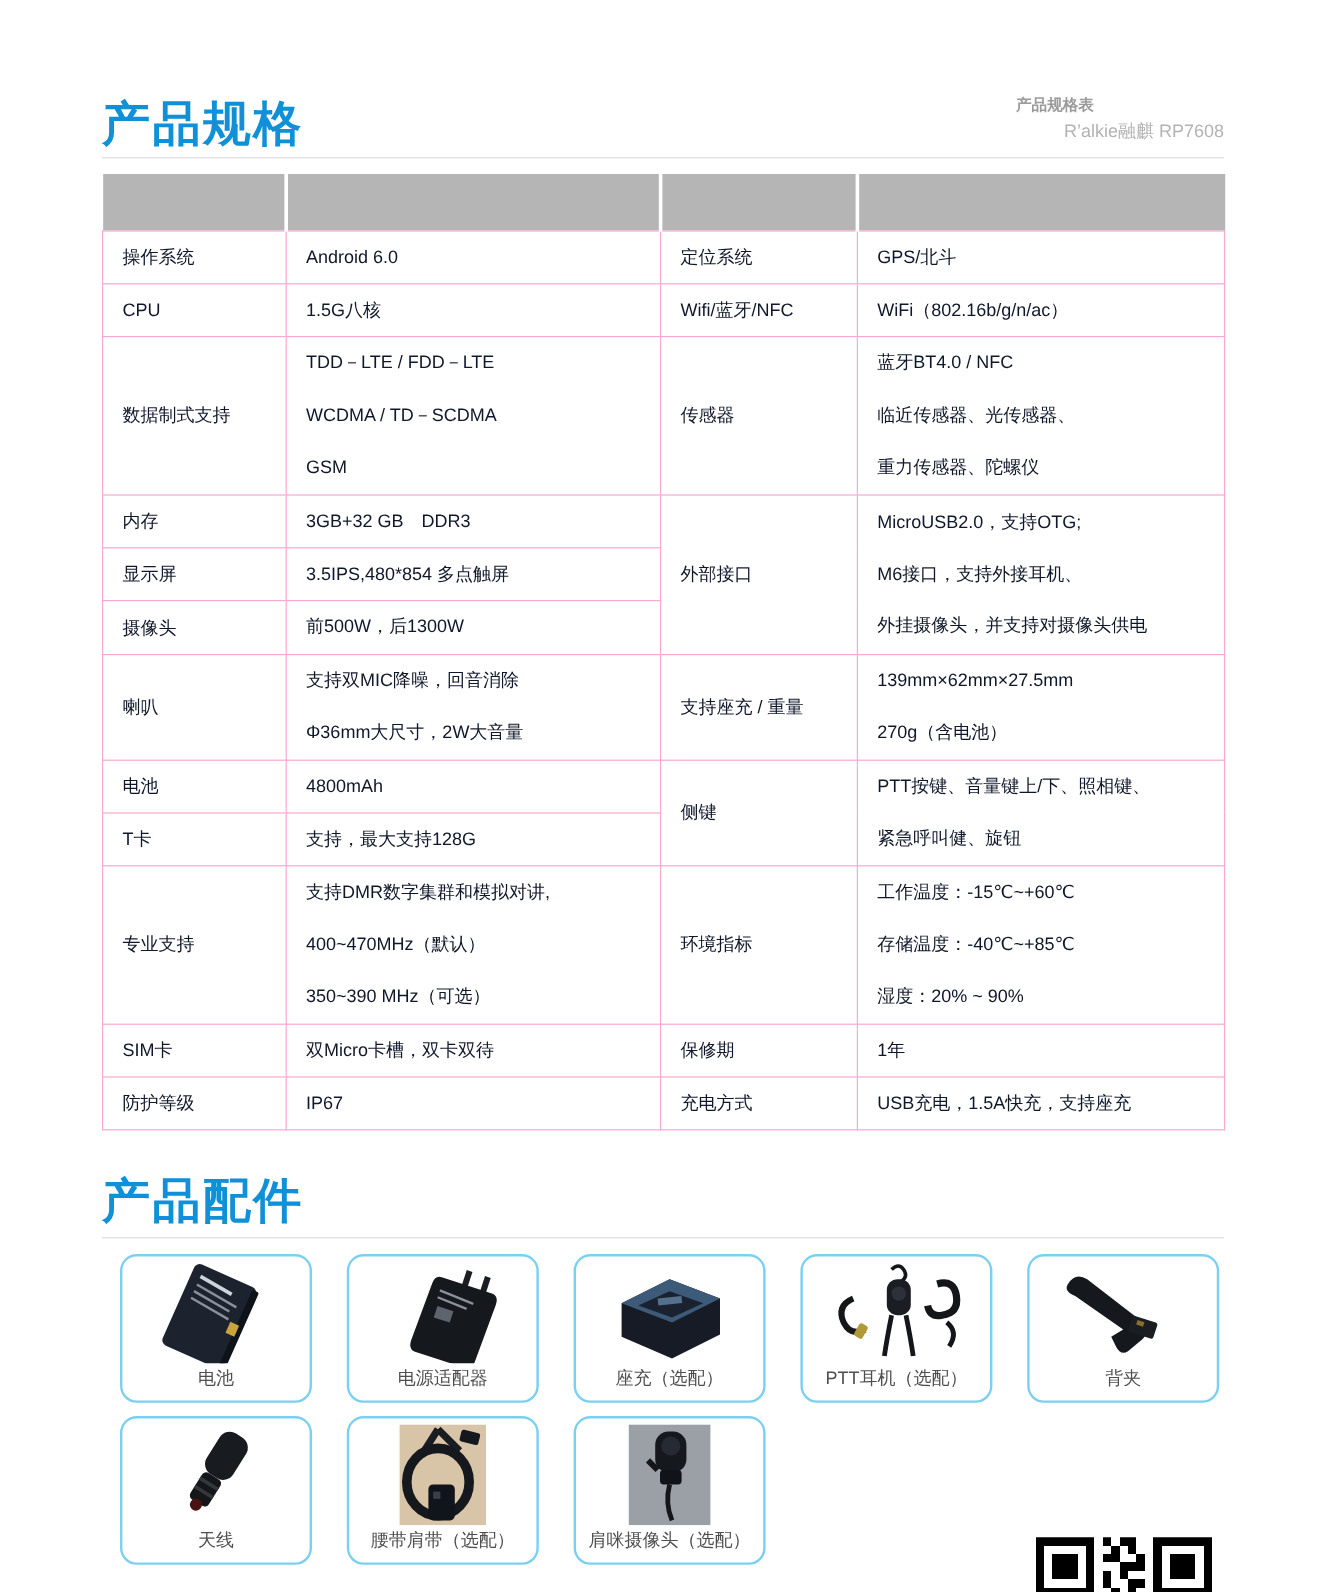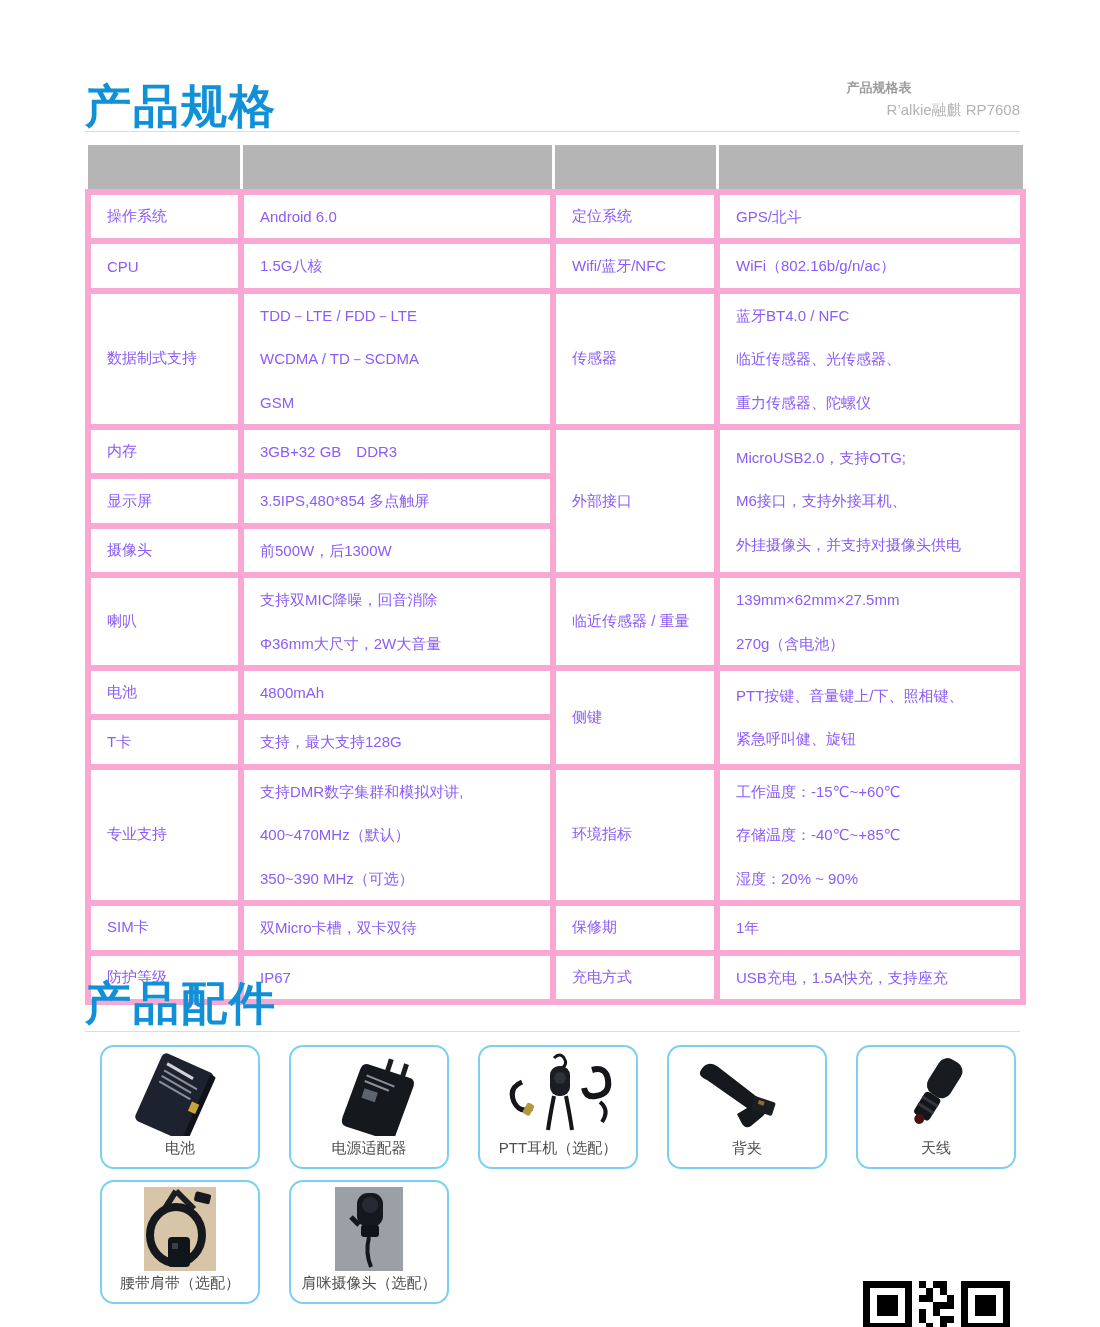--- a/index.html
+++ b/index.html
@@ -3,40 +3,40 @@
 <meta charset="utf-8">
 <style>
   * { margin:0; padding:0; box-sizing:border-box; }
   html,body { background:#fff; }
   .page {
     position:relative; width:1100px; height:1327px; background:#ffffff;
     overflow:hidden; font-family:"Liberation Sans","DejaVu Sans",sans-serif;
     color:#4c4c4c;
   }
   .sec-title {
-    position:absolute; left:85px; font-size:46px; font-weight:bold;
+    position:absolute; left:85px; font-size:40px; font-weight:bold;
     color:var(--accent,#1090d7); letter-spacing:2px;
   }
   .head-right { position:absolute; right:80px; top:78px; text-align:left; }
   .doc-type { font-size:13px; font-weight:bold; color:#9b9b9b; line-height:20px; }
   .model    { font-size:15px; color:#b3b3b3; line-height:24px;padding-left:40px; }
   .rule { position:absolute; left:85px; width:935px; height:1px; background:#dcdcdc; }
 
   table.spec {
     position:absolute; left:85px; top:145px; width:935px;
     border-collapse:collapse; table-layout:fixed;
   }
   table.spec th {
     background:var(--header_band,#b5b5b5); height:47px; padding:0;
     border-right:3px solid #ffffff;
   }
   table.spec th:last-child { border-right:none; }
   table.spec td {
-    border:6px solid #f9a8d4; vertical-align:middle;
-    font-size:15px; color:#8b5cf6; padding:0 0 0 16px;
+    border:1px solid #f9a8d4; vertical-align:middle;
+    font-size:15px; color:#0f172a; padding:0 0 0 16px;
   }
   td.lbl { padding-left:16px; }
   td.val { padding-left:18px; }
   .ln { line-height:43.4px; white-space:pre-wrap; }
 
   .acc-grid {
     position:absolute; left:100px; top:1045px; width:930px;
     display:grid; grid-template-columns:repeat(5,160px);
     column-gap:29px; row-gap:11px;
   }
@@ -138,21 +138,21 @@
         <td class="val">
             <div class="ln">前500W，后1300W</div>
           </td>
       </tr>
       <tr style="height:87px">
         <td class="lbl">喇叭</td>
         <td class="val">
             <div class="ln">支持双MIC降噪，回音消除</div>
             <div class="ln">Φ36mm大尺寸，2W大音量</div>
           </td>
-        <td class="lbl">临近传感器 / 重量</td>
+        <td class="lbl">支持座充 / 重量</td>
         <td class="val">
             <div class="ln">139mm×62mm×27.5mm</div>
             <div class="ln">270g（含电池）</div>
           </td>
       </tr>
       <tr style="height:44px">
         <td class="lbl">电池</td>
         <td class="val">
             <div class="ln">4800mAh</div>
           </td>
@@ -237,20 +237,31 @@
             <path d="M60 14 L104 14 Q110 14 110 22 L108 72 Q108 80 100 80 L58 80 Q52 80 52 72 L54 22 Q54 14 60 14 Z" fill="#15181d"></path>
             <rect x="62" y="24" width="30" height="2" fill="#8a919c" transform="rotate(4 62 24)"></rect>
             <rect x="62" y="30" width="26" height="2" fill="#8a919c" transform="rotate(4 62 30)"></rect>
             <rect x="64" y="38" width="14" height="10" fill="#5d646e"></rect>
           </g>
         </svg>
       </div>
       <div class="cap">电源适配器</div>
     </div>
 
+    <div class="card">
+      <div class="photo">
+        <svg width="140" height="84" viewBox="0 0 140 84">
+          <path d="M30 34 L70 14 L112 30 L112 60 L72 80 L30 62 Z" fill="#161b26"></path>
+          <path d="M30 34 L70 14 L112 30 L72 50 Z" fill="#3d5a78"></path>
+          <path d="M44 36 L70 24 L98 34 L72 46 Z" fill="#1a2230"></path>
+          <rect x="60" y="30" width="20" height="6" fill="#55708c" transform="rotate(-6 60 30)"></rect>
+        </svg>
+      </div>
+      <div class="cap">座充（选配）</div>
+    </div>
 
     <div class="card">
       <div class="photo">
         <svg width="140" height="84" viewBox="0 0 140 84">
           <path d="M66 6 q6 -6 10 0 q4 6 -2 10" fill="none" stroke="#14161a" stroke-width="3"></path>
           <rect x="62" y="14" width="20" height="30" rx="9" fill="#1a1d22"></rect>
           <circle cx="72" cy="26" r="6" fill="#2c313a"></circle>
           <path d="M66 44 q-4 20 -6 34 M78 44 q4 20 6 34" fill="none" stroke="#14161a" stroke-width="4"></path>
           <path d="M34 30 q-14 6 -8 20 q6 12 18 6" fill="none" stroke="#14161a" stroke-width="5"></path>
           <rect x="40" y="50" width="8" height="12" rx="2" fill="#b09a38" transform="rotate(30 40 50)"></rect>

